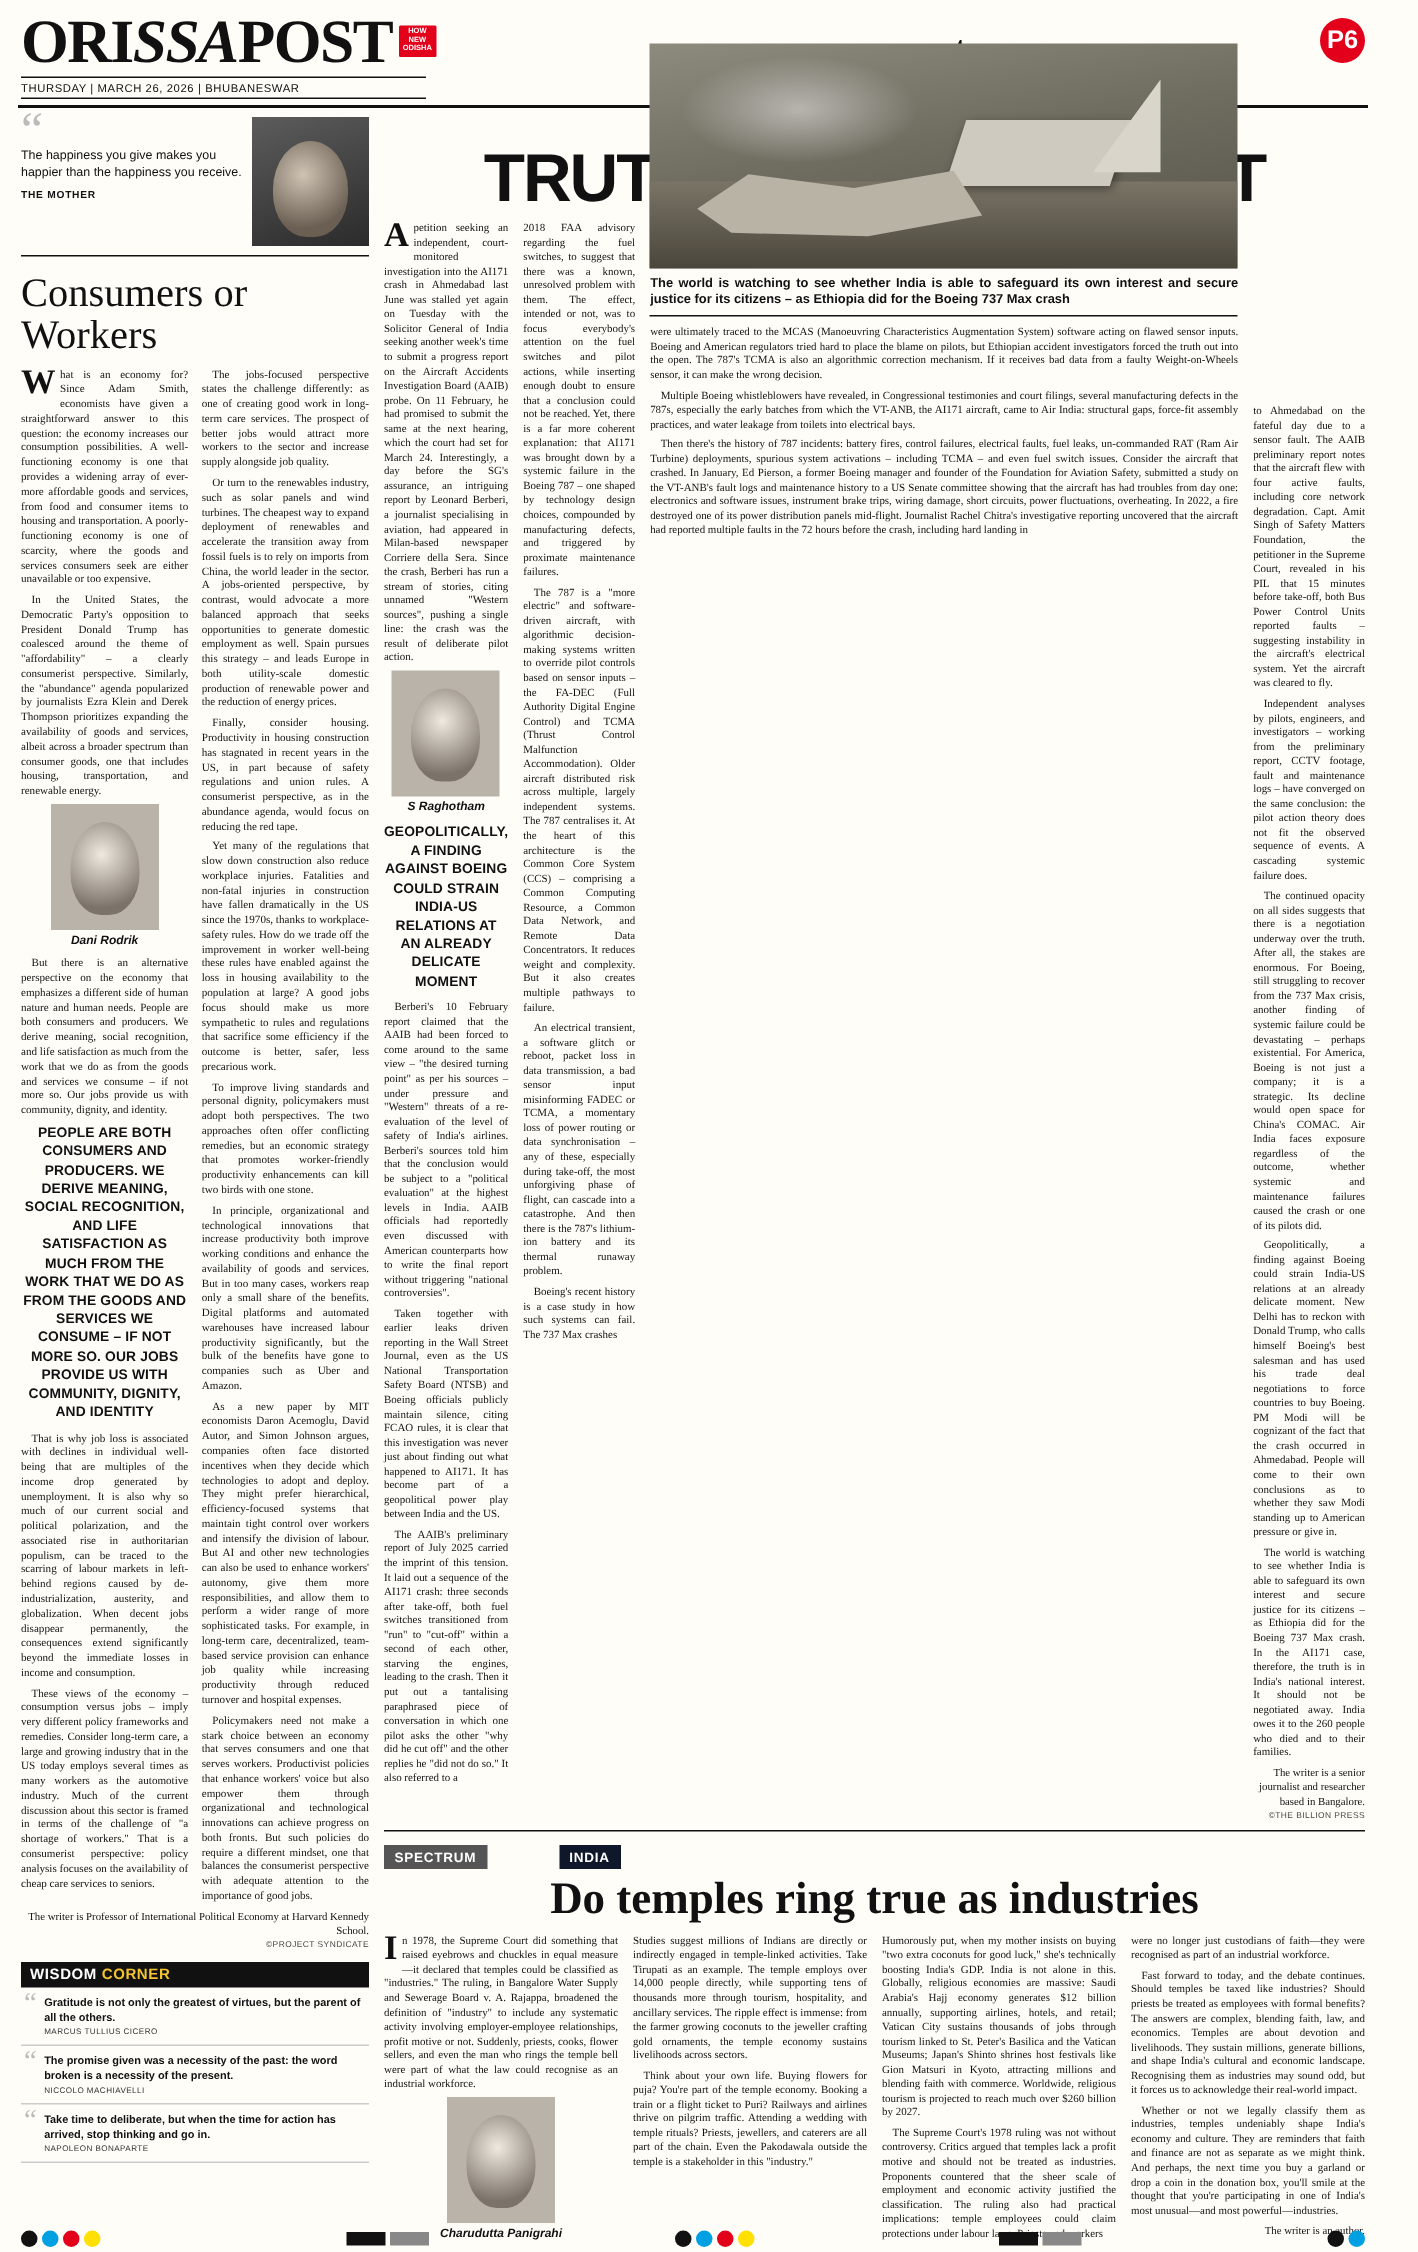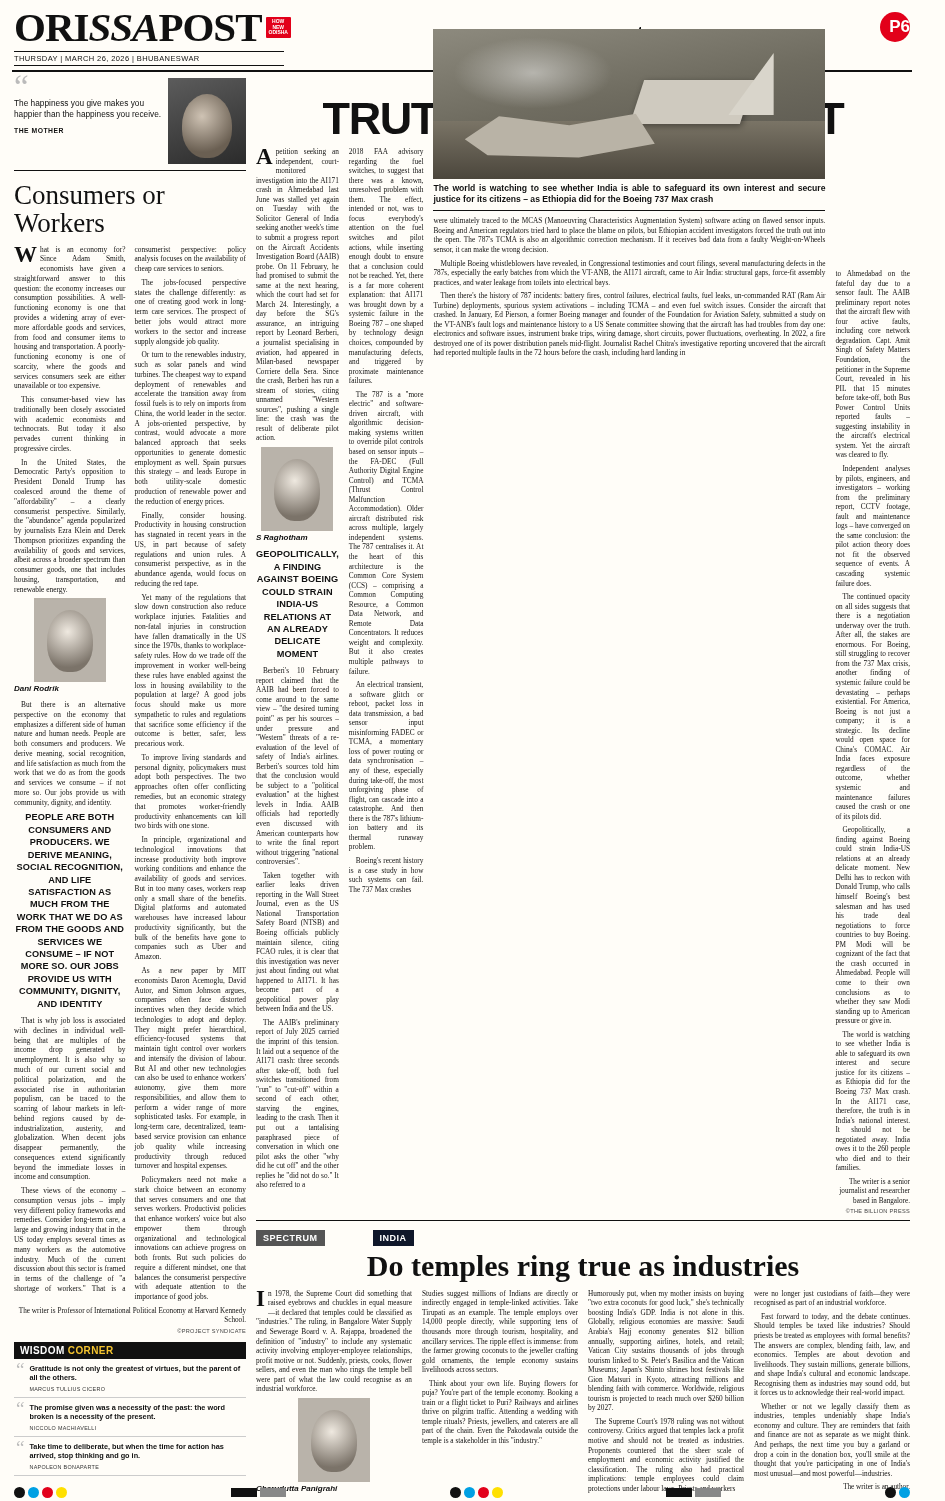--- a/index.html
+++ b/index.html
@@ -19,21 +19,21 @@
   .logo-block { width: 270px; }
   .logo { font-family:"Liberation Serif", serif; font-weight:bold; font-size:41px; letter-spacing:-1px; line-height:0.95; }
   .logo .ori { color:#111; }
   .logo .ssa { color:#111; }
   .logo .post { color:#111; }
   .logo-row { display:flex; align-items:center; gap:4px; }
   .logo-badge { background:#e2001a; color:#fff; font-family:"Liberation Sans",sans-serif; font-size:5px; font-weight:bold; padding:2px 3px; line-height:1.1; text-align:center; border-radius:1px; }
   .dateline { font-family:"Liberation Sans", sans-serif; font-size:7.5px; letter-spacing:0.4px; margin-top:4px; border-top:1px solid #111; border-bottom:1px solid #111; padding:2px 0; display:inline-block; width:100%; }
   .power-post { flex:1; text-align:center; font-family:"Liberation Serif", serif; font-size:38px; letter-spacing:0px; color:#111; padding-top:6px; }
   .page-num { width:70px; text-align:right; padding-top:4px; }
-  .page-num .circle { display:inline-block; width:30px; height:30px; border-radius:50%; background:#e2001a; color:#fff; font-family:"Liberation Sans",sans-serif; font-weight:bold; font-size:17px; line-height:30px; text-align:right; }
+  .page-num .circle { display:inline-block; width:30px; height:30px; border-radius:50%; background:#e2001a; color:#fff; font-family:"Liberation Sans",sans-serif; font-weight:bold; font-size:17px; line-height:30px; text-align:center; }
   .rule-thick { border-top:2.5px solid #111; margin:4px 2px 0 2px; }
 
   
   .content { display:flex; gap:10px; padding:6px 4px 0 4px; }
   .col-left { width:232px; }
   .col-main { flex:1; }
 
   
   .quotebox { display:flex; gap:6px; border-bottom:1px solid #111; padding-bottom:6px; }
   .quotebox .qtext { flex:1; font-family:"Liberation Sans", sans-serif; font-size:8.3px; line-height:1.35; color:#111; }
@@ -44,21 +44,21 @@
 
   .headline-left { font-family:"Liberation Serif",serif; font-size:27px; font-weight:normal; margin:10px 0 7px 0; line-height:1.05; }
 
   .two-col-text { column-count:2; column-gap:9px; font-size:7.4px; line-height:1.32; text-align:justify; hyphens:auto; }
   .two-col-text p { margin:0 0 4px 0; text-indent:7px; }
   .two-col-text p.first { text-indent:0; }
   .dropcap::first-letter { float:left; font-size:23px; line-height:0.86; font-weight:bold; padding-right:3px; font-family:"Liberation Serif",serif; }
 
   .author-photo { width:72px; height:84px; background:#b9b3aa; margin:0 auto 2px auto; position:relative; overflow:hidden; }
   .author-photo::after { content:""; position:absolute; left:13px; top:12px; width:46px; height:62px; border-radius:50% 50% 44% 44%; background:radial-gradient(circle at 45% 35%, #efe9e0, #7b7369 75%); }
-  .author-name { font-family:"Liberation Sans",sans-serif; font-style:italic; font-weight:bold; font-size:8px; margin-bottom:5px; }
+  .author-name { text-align:center; font-family:"Liberation Sans",sans-serif; font-style:italic; font-weight:bold; font-size:8px; margin-bottom:5px; }
   .pullquote { font-family:"Liberation Sans",sans-serif; font-weight:bold; font-size:9.2px; line-height:1.35; text-align:center; color:#111; margin:4px 0 6px 0; letter-spacing:0.1px; }
 
   .italic-credit { font-size:7.2px; text-align:right; line-height:1.3; margin-top:5px; }
   .credit-small { font-family:"Liberation Sans",sans-serif; font-size:5.6px; text-align:right; color:#444; margin-top:2px; letter-spacing:0.3px; }
 
   
   .wisdom-header { background:#111; color:#fff; font-family:"Liberation Sans",sans-serif; font-weight:bold; font-size:10px; padding:3px 6px; letter-spacing:0.4px; margin-top:8px; }
   .wisdom-header .w2 { color:#f4c430; }
   .wisdom-item { display:flex; gap:5px; border-bottom:1px solid #ccc; padding:5px 2px; }
   .wisdom-item .qm { font-family:"Liberation Serif",serif; font-size:19px; line-height:0.65; color:#bbb; }
@@ -130,21 +130,20 @@
           <div>The happiness you give makes you happier than the happiness you receive.</div>
           <div class="qauthor">THE MOTHER</div>
         </div>
         <div class="mother-photo"></div>
       </div>
 
       <h1 class="headline-left">Consumers or Workers</h1>
 
       <div class="two-col-text">
         <p class="first dropcap">What is an economy for? Since Adam Smith, economists have given a straightforward answer to this question: the economy increases our consumption possibilities. A well-functioning economy is one that provides a widening array of ever-more affordable goods and services, from food and consumer items to housing and transportation. A poorly-functioning economy is one of scarcity, where the goods and services consumers seek are either unavailable or too expensive.</p>
-        <p>This consumer-based view has traditionally been closely associated with academic economists and technocrats. But today it also pervades current thinking in progressive circles.</p>
         <p>In the United States, the Democratic Party's opposition to President Donald Trump has coalesced around the theme of "affordability" – a clearly consumerist perspective. Similarly, the "abundance" agenda popularized by journalists Ezra Klein and Derek Thompson prioritizes expanding the availability of goods and services, albeit across a broader spectrum than consumer goods, one that includes housing, transportation, and renewable energy.</p>
 
         <div class="author-photo"></div>
         <div class="author-name">Dani Rodrik</div>
 
         <p>But there is an alternative perspective on the economy that emphasizes a different side of human nature and human needs. People are both consumers and producers. We derive meaning, social recognition, and life satisfaction as much from the work that we do as from the goods and services we consume – if not more so. Our jobs provide us with community, dignity, and identity.</p>
         <div class="pullquote">PEOPLE ARE BOTH CONSUMERS AND PRODUCERS. WE DERIVE MEANING, SOCIAL RECOGNITION, AND LIFE SATISFACTION AS MUCH FROM THE WORK THAT WE DO AS FROM THE GOODS AND SERVICES WE CONSUME – IF NOT MORE SO. OUR JOBS PROVIDE US WITH COMMUNITY, DIGNITY, AND IDENTITY</div>
         <p>That is why job loss is associated with declines in individual well-being that are multiples of the income drop generated by unemployment. It is also why so much of our current social and political polarization, and the associated rise in authoritarian populism, can be traced to the scarring of labour markets in left-behind regions caused by de-industrialization, austerity, and globalization. When decent jobs disappear permanently, the consequences extend significantly beyond the immediate losses in income and consumption.</p>
         <p>These views of the economy – consumption versus jobs – imply very different policy frameworks and remedies. Consider long-term care, a large and growing industry that in the US today employs several times as many workers as the automotive industry. Much of the current discussion about this sector is framed in terms of the challenge of "a shortage of workers." That is a consumerist perspective: policy analysis focuses on the availability of cheap care services to seniors.</p>
         <p>The jobs-focused perspective states the challenge differently: as one of creating good work in long-term care services. The prospect of better jobs would attract more workers to the sector and increase supply alongside job quality.</p>

